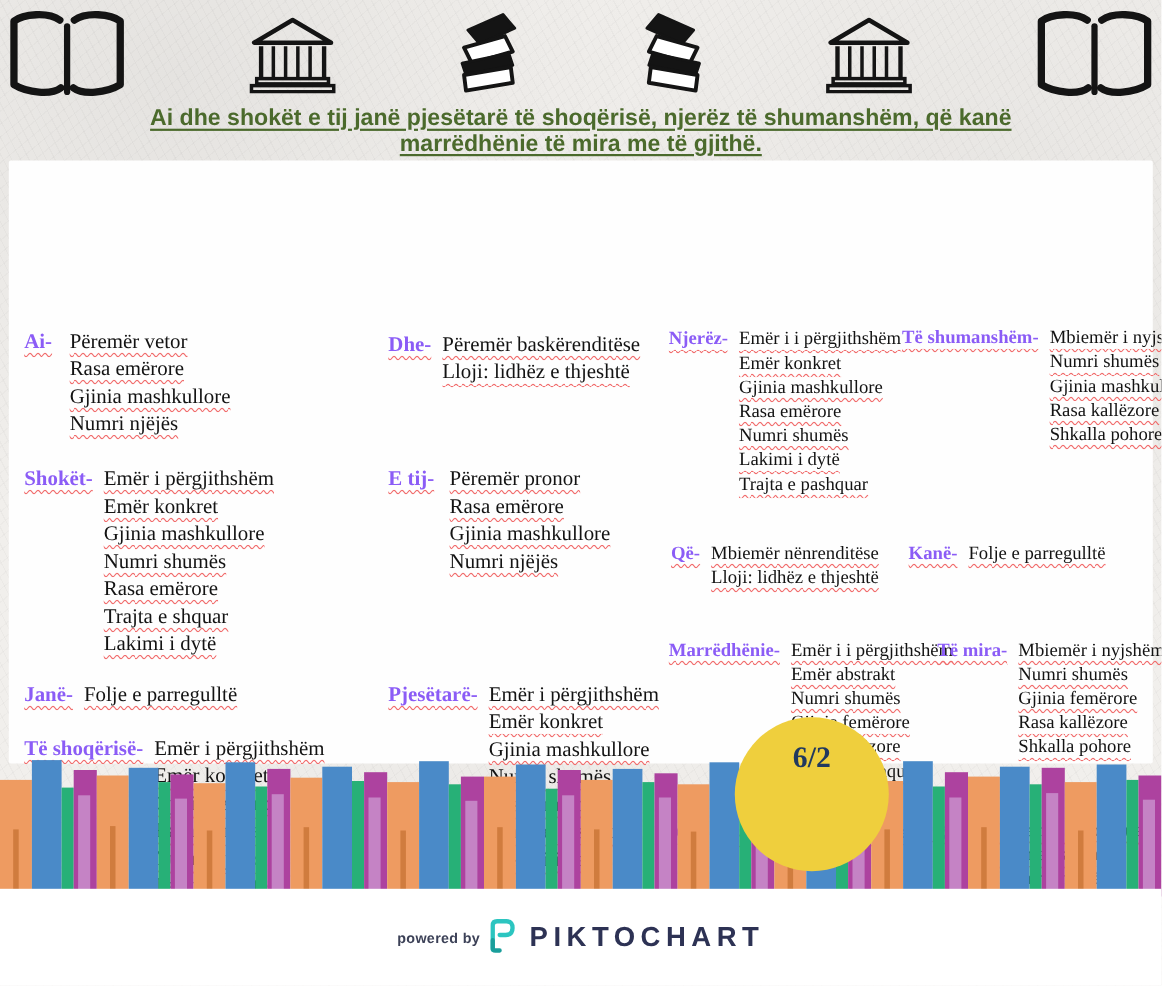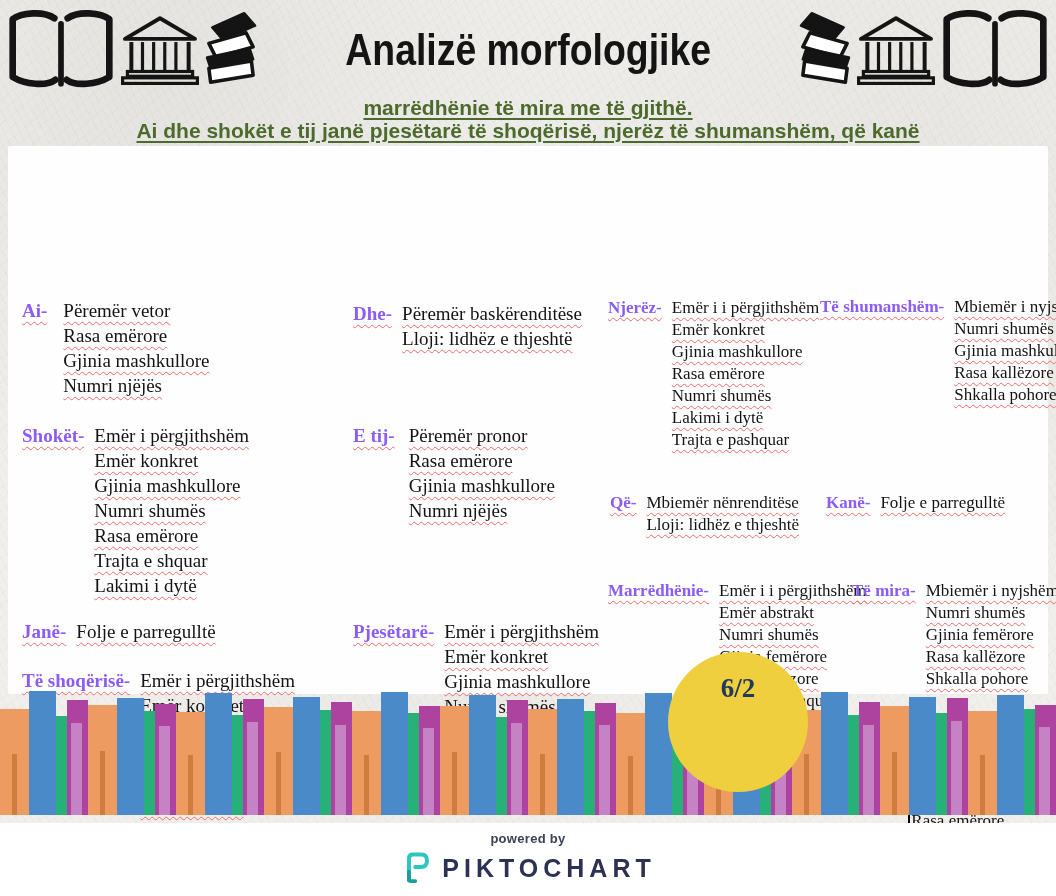--- a/index.html
+++ b/index.html
@@ -44,21 +44,21 @@
   #sec-te-mira{left:844px;top:434px}
   #sec-te-gjithe{left:820px;top:598px}
   .caret{display:inline-block;width:2px;height:1.05em;background:#000;vertical-align:-3px;margin-right:1px;}
   
   .shelf{position:absolute;left:0;bottom:81px;width:1056px;height:128px;display:flex;align-items:flex-end;}
   .book{position:relative;flex:0 0 auto;}
   .book .stripe{position:absolute;display:block;}
   
   .badge{position:absolute;left:668px;top:652px;width:140px;height:140px;border-radius:50%;text-align:center;box-sizing:border-box;padding-top:21px;font-weight:700;font-size:27px;line-height:31px;font-family:"Liberation Serif",serif;}
   
-  .footer{position:absolute;left:0;bottom:0;width:1056px;height:73px;background:#ffffff;display:flex;flex-direction:column;align-items:center;justify-content:center;gap:3px;}
+  .footer{position:absolute;left:0;bottom:0;width:1056px;height:88px;background:#ffffff;display:flex;flex-direction:row;align-items:center;justify-content:center;gap:3px;}
   .powered{font-family:"Liberation Sans",sans-serif;font-weight:700;font-size:13px;color:#3c4157;letter-spacing:.3px;}
   .brandrow{display:flex;align-items:center;gap:10px;cursor:pointer;}
   .brand{font-family:"Liberation Sans",sans-serif;font-weight:700;font-size:25px;letter-spacing:5px;color:#2d3254;}
 </style>
 </head>
 <body>
 
 <div class="stage">
 
   <div class="header">
@@ -83,21 +83,20 @@
       </svg>
     </span>
     <span class="hicon">
       <svg width="62" height="86" viewBox="0 0 70 95">
         <path d="M14 22 L50 6 L62 20 L26 36 Z" fill="#141414" stroke="#141414" stroke-width="3" stroke-linejoin="round"></path>
         <path d="M10 40 L52 28 L60 44 L18 56 Z" fill="#fff" stroke="#141414" stroke-width="4" stroke-linejoin="round"></path>
         <path d="M8 56 L56 46 L60 58 L12 68 Z" fill="#141414" stroke="#141414" stroke-width="3" stroke-linejoin="round"></path>
         <path d="M10 68 L58 60 L60 76 L12 84 Z" fill="#fff" stroke="#141414" stroke-width="4" stroke-linejoin="round"></path>
       </svg>
     </span>
-    <span class="title-wrap"><span class="title">Analizë morfologjike</span></span>
     <span class="hicon" style="transform:scaleX(-1);">
       <svg width="62" height="86" viewBox="0 0 70 95">
         <path d="M14 22 L50 6 L62 20 L26 36 Z" fill="#141414" stroke="#141414" stroke-width="3" stroke-linejoin="round"></path>
         <path d="M10 40 L52 28 L60 44 L18 56 Z" fill="#fff" stroke="#141414" stroke-width="4" stroke-linejoin="round"></path>
         <path d="M8 56 L56 46 L60 58 L12 68 Z" fill="#141414" stroke="#141414" stroke-width="3" stroke-linejoin="round"></path>
         <path d="M10 68 L58 60 L60 76 L12 84 Z" fill="#fff" stroke="#141414" stroke-width="4" stroke-linejoin="round"></path>
       </svg>
     </span>
     <span class="hicon">
       <svg width="80" height="70" viewBox="0 0 100 88">
@@ -115,22 +114,22 @@
     <span class="hicon">
       <svg width="118" height="90" viewBox="0 0 120 95">
         <path d="M53 14 C42 6 18 8 9 15 L9 76 C22 84 45 86 54 79" fill="none" stroke="#141414" stroke-width="7" stroke-linecap="round" stroke-linejoin="round"></path>
         <path d="M67 14 C78 6 102 8 111 15 L111 76 C98 84 75 86 66 79" fill="none" stroke="#141414" stroke-width="7" stroke-linecap="round" stroke-linejoin="round"></path>
         <line x1="60" y1="20" x2="60" y2="83" stroke="#141414" stroke-width="6" stroke-linecap="round"></line>
       </svg>
     </span>
   </div>
 
   <div class="subtitle">
+    <div><span class="u">Ai dhe shokët e tij janë pjesëtarë të shoqërisë, njerëz të shumanshëm, që kanë</span></div>
     <div><span class="u">marrëdhënie të mira me të gjithë.</span></div>
-    <div><span class="u">Ai dhe shokët e tij janë pjesëtarë të shoqërisë, njerëz të shumanshëm, që kanë</span></div>
   </div>
 
   <div class="content-box" id="sections-root">
       <div class="sec col-a" id="sec-ai">
         <span class="hw wavy">Ai-</span>
         <div class="vals">
           <div><span class="wavy">Përemër vetor</span></div>
           <div><span class="wavy">Rasa emërore</span></div>
           <div><span class="wavy">Gjinia mashkullore</span></div>
           <div><span class="wavy">Numri njëjës</span></div>

